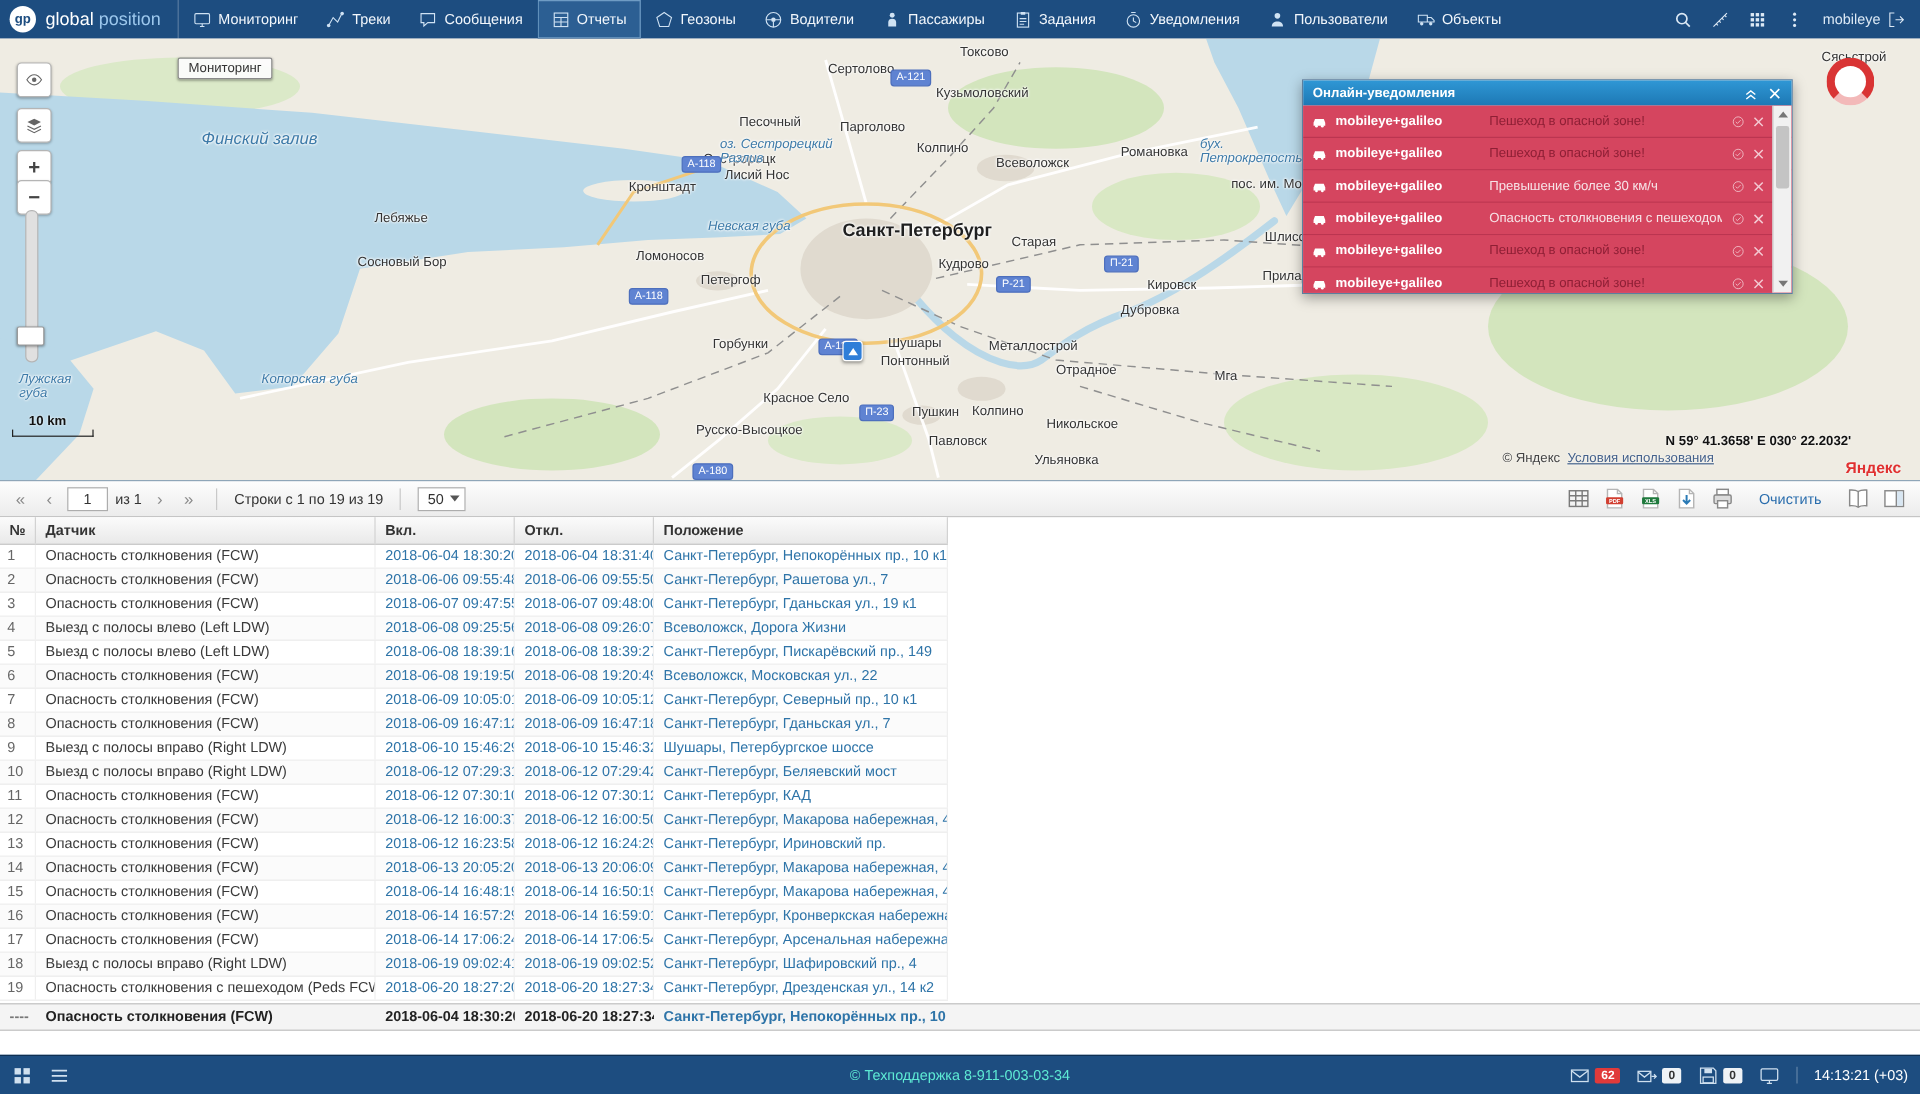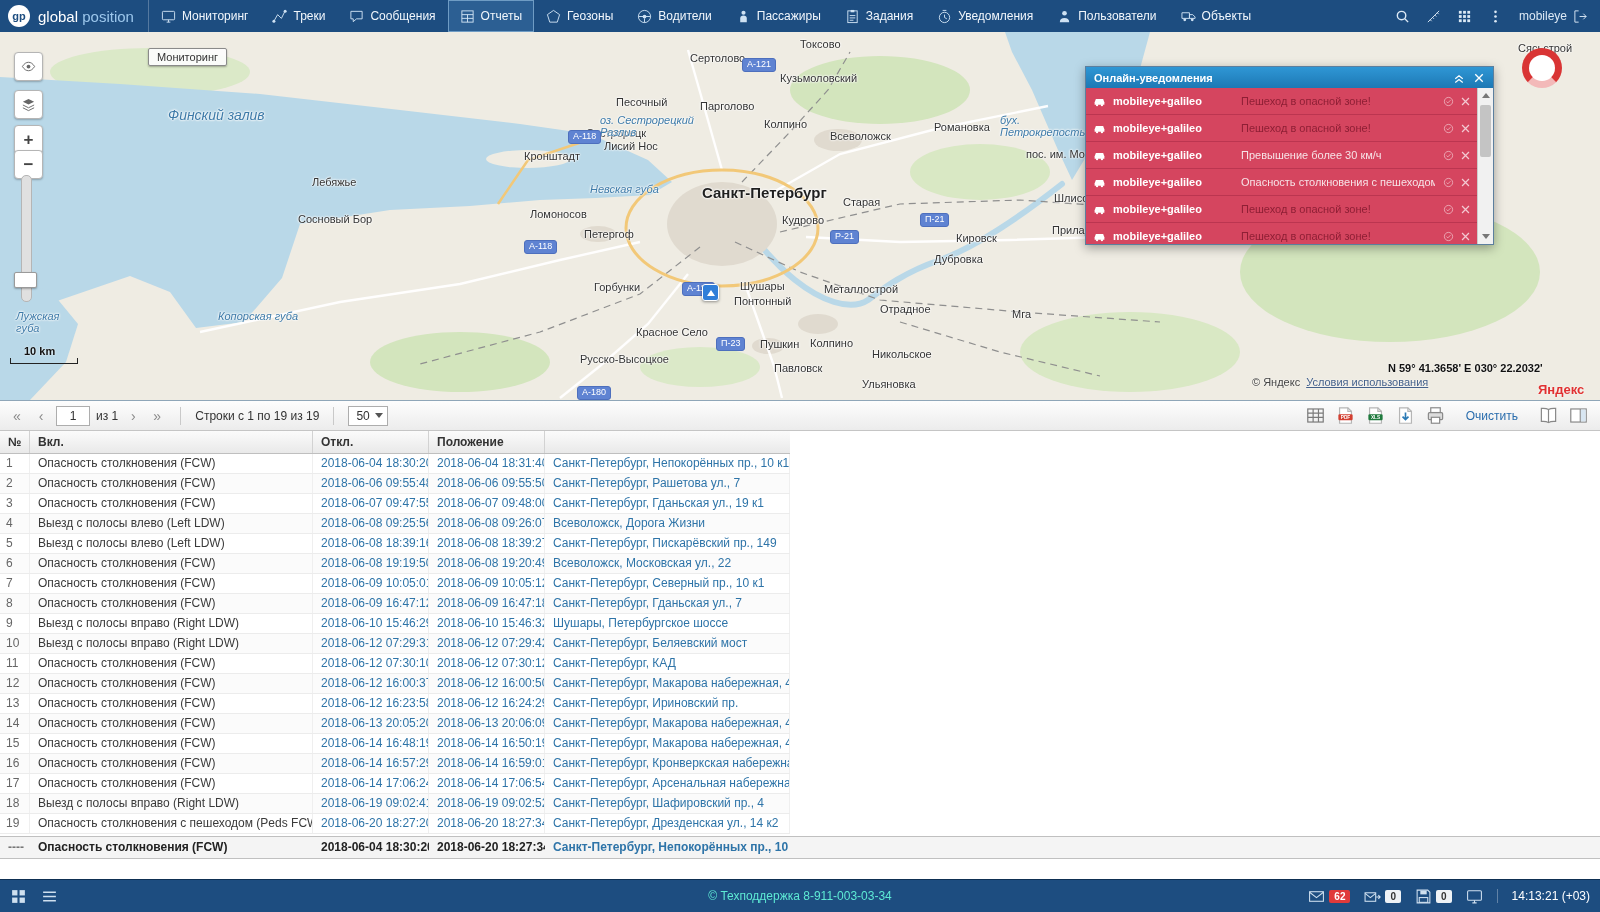--- a/index.html
+++ b/index.html
@@ -665,20 +665,21 @@
             <rect x="1.5" y="2.5" width="13" height="11" fill="#fff" stroke="#888"></rect>
             <path d="M9.5 2.5v11" stroke="#888"></path>
             <rect x="10" y="3" width="4" height="10" fill="#d8e6f2"></rect>
           </svg>
         </span>
     </span>
   </div>
 
   <div class="thead grid5" id="table-head">
       <div class="hc">№</div>
+      <div class="hc">Датчик</div>
       <div class="hc">Вкл.</div>
       <div class="hc">Откл.</div>
       <div class="hc">Положение</div>
     </div>
   <div id="table-rows">
       <div class="trow grid5">
         <div class="c num">1</div>
         <div class="c sensor">Опасность столкновения (FCW)</div>
         <div class="c link">2018-06-04 18:30:20</div>
         <div class="c link">2018-06-04 18:31:40</div>

